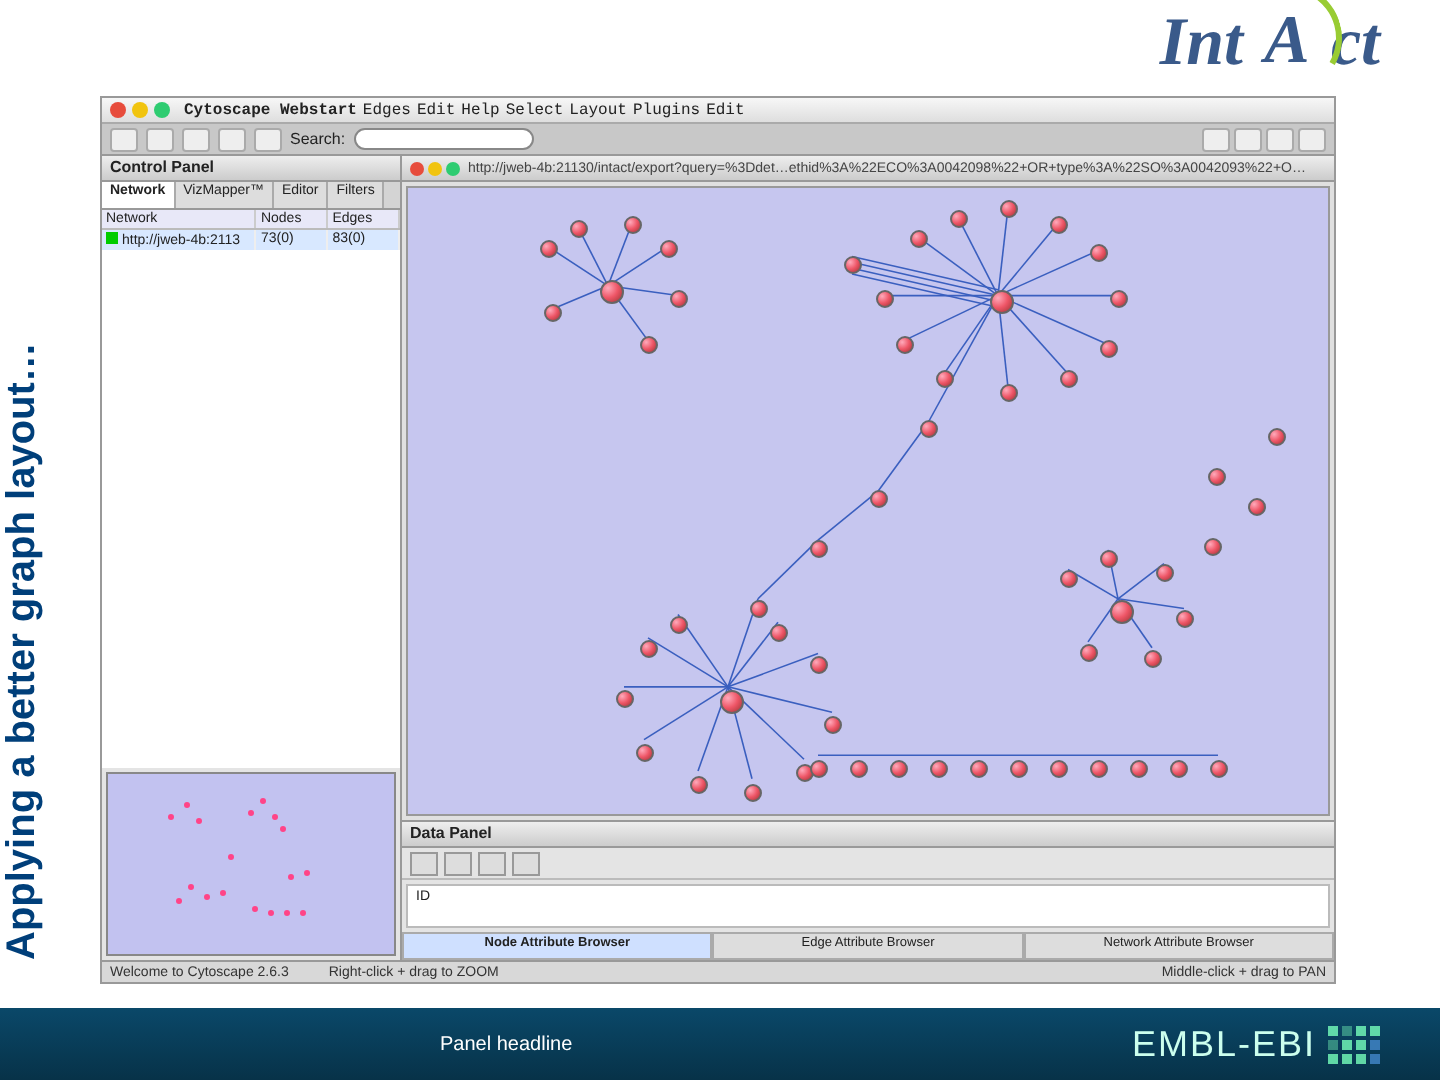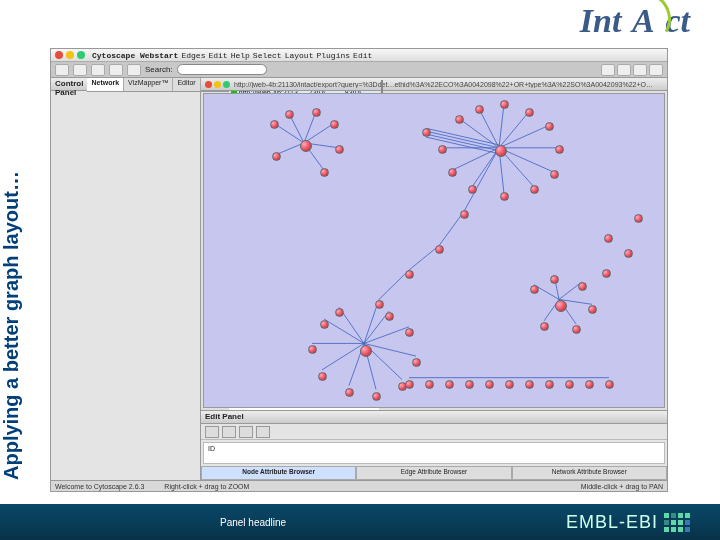--- a/index.html
+++ b/index.html
@@ -30,21 +30,21 @@
   .macbar .menu { font-size: 8px; }
   .toolbar { height: 16px; background: #c8c8c8; border-bottom: 1px solid #999; display: flex; align-items: center; padding: 0 4px; gap: 4px; }
   .tb-btn { width: 14px; height: 12px; background: #eee; border: 1px solid #aaa; border-radius: 2px; }
   .tb-right { margin-left: auto; display: flex; gap: 2px;}
   .search-lbl { font-size: 8px; }
   .search-box { width: 90px; height: 11px; background: #fff; border: 1px solid #888; border-radius: 6px; }
 
   .body { display: flex; height: calc(100% - 13px - 16px - 11px); }
 
   
-  .cp { width: 150px; background: #e4e4e4; border-right: 1px solid #999; display: flex; }
+  .cp { width: 150px; background: #e4e4e4; border-right: 1px solid #999; display: flex; flex-direction: column; }
   .panel-title { height: 13px; background: linear-gradient(#eee,#ccc); border-bottom: 1px solid #999; font-size: 8px; padding: 1px 4px; font-weight: bold; }
   .tabs { height: 14px; display: flex; border-bottom: 1px solid #999; background: #d4d4d4; }
   .tab { padding: 1px 4px; font-size: 7px; border-right: 1px solid #aaa; background: #ddd; }
   .tab.active { background: #fff; font-weight: bold; }
   .nettable { background: #fff; }
   .nettable .hdr { display: flex; background: #e8e8f8; border-bottom: 1px solid #bbb; font-size: 7px; }
   .nettable .hdr div { padding: 1px 2px; border-right: 1px solid #ccc; }
   .nettable .row { display: flex; font-size: 7px; background: #d8e8ff; }
   .nettable .row div { padding: 1px 2px; border-right: 1px solid #eee; white-space: nowrap; overflow: hidden; }
   .c1 { width: 78px; } .c2 { width: 36px; } .c3 { width: 36px; }
@@ -313,21 +313,21 @@
           <div class="node" style="left:368px;top:231px"></div>
           <div class="node" style="left:336px;top:228px"></div>
 
           <div class="node" style="left:400px;top:140px"></div>
           <div class="node" style="left:420px;top:155px"></div>
           <div class="node" style="left:398px;top:175px"></div>
           <div class="node" style="left:430px;top:120px"></div>
         </div>
 
         <div class="data-panel">
-          <div class="panel-title">Edit Panel</div>
+          <div class="panel-title">Data Panel</div>
           <div class="dp-icons">
             <div class="dp-icon"></div>
             <div class="dp-icon"></div>
             <div class="dp-icon"></div>
             <div class="dp-icon"></div>
           </div>
           <div class="dp-body">
             <span>ID</span>
           </div>
           <div class="dp-tabs">

